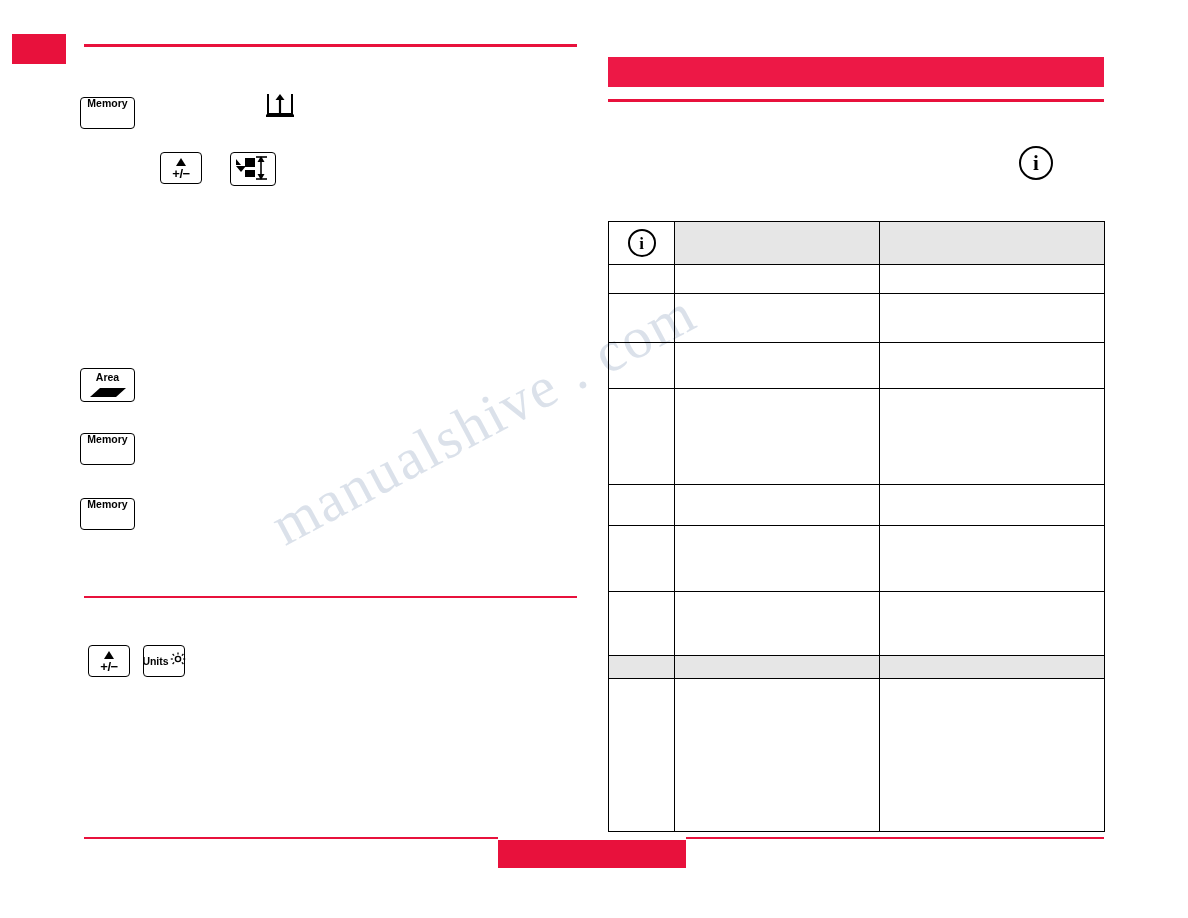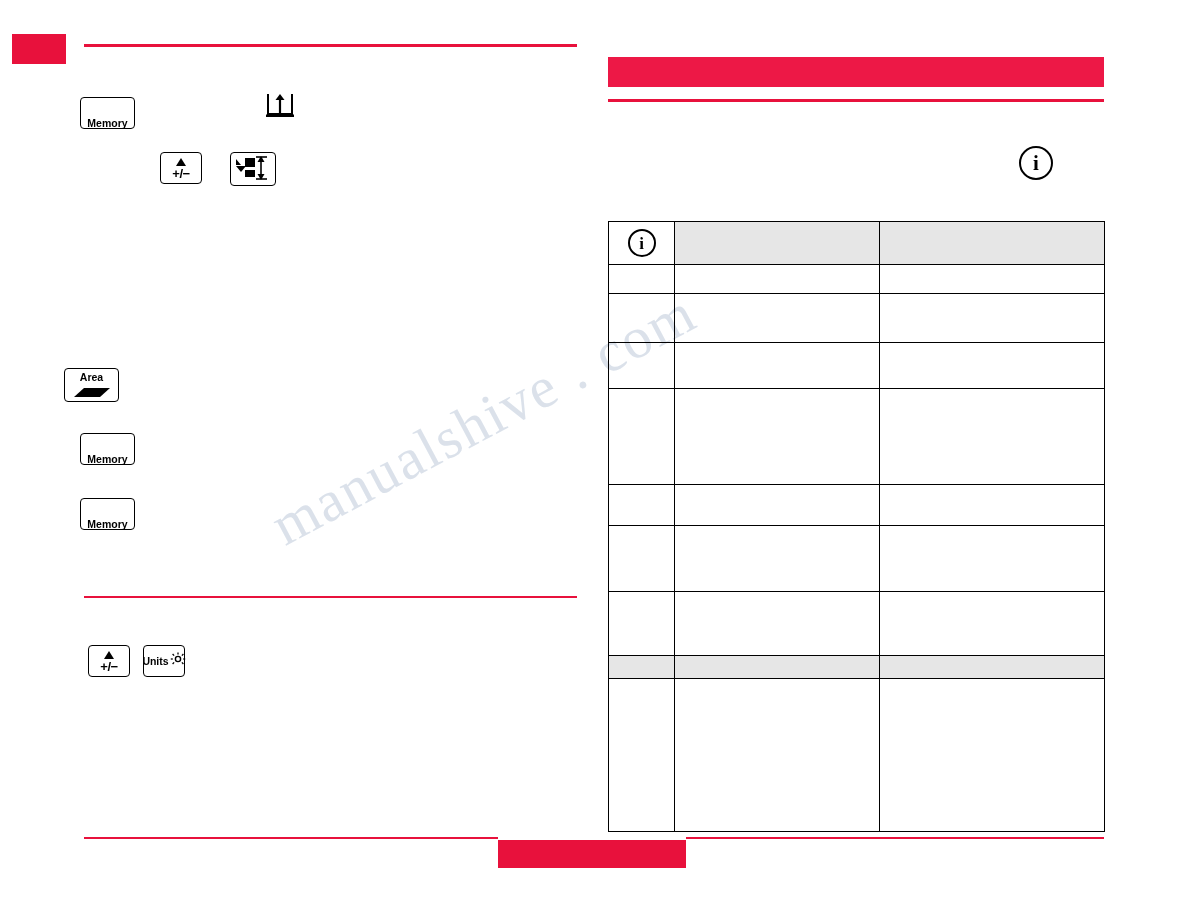--- a/index.html
+++ b/index.html
@@ -107,21 +107,21 @@
     color: #000000;
     text-align: center;
     line-height: 1;
     display: block;
   }
 
   .key-memory {
     width: 55px;
     height: 32px;
     display: flex;
-    align-items: flex-end;
+    align-items: flex-start;
     justify-content: center;
   }
 
   .key-area {
     width: 55px;
     height: 34px;
     display: flex;
     flex-direction: column;
     align-items: center;
     justify-content: flex-start;
@@ -316,21 +316,21 @@
       <path d="M10 19 L5 13 L15 13 Z" fill="#000"></path>
       <rect x="14" y="17" width="10" height="7" fill="#000"></rect>
       <line x1="30" y1="4" x2="30" y2="26" stroke="#000" stroke-width="1.6"></line>
       <path d="M30 3 L26.5 9 L33.5 9 Z" fill="#000"></path>
       <path d="M30 27 L26.5 21 L33.5 21 Z" fill="#000"></path>
       <line x1="25" y1="4" x2="36" y2="4" stroke="#000" stroke-width="1.6"></line>
       <line x1="25" y1="26" x2="36" y2="26" stroke="#000" stroke-width="1.6"></line>
     </svg>
   </div>
 
-  <div class="key key-area" style="left:64px; top:368px;">
+  <div class="key key-area" style="left:80px; top:368px;">
     <span class="key-label">Area</span>
     <span class="area-glyph">
       <svg width="40" height="13" viewBox="0 0 40 13" xmlns="http://www.w3.org/2000/svg">
         <path d="M2 11 L12 2 L38 2 L28 11 Z" fill="#000"></path>
       </svg>
     </span>
   </div>
 
   <div class="key key-memory" style="left:80px; top:433px;">
     <span class="key-label">Memory</span>

